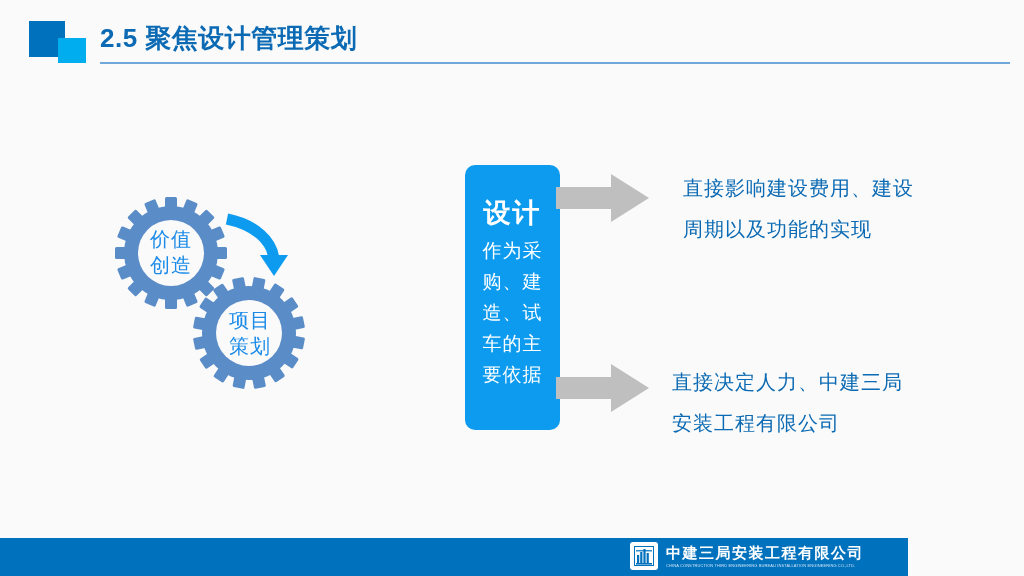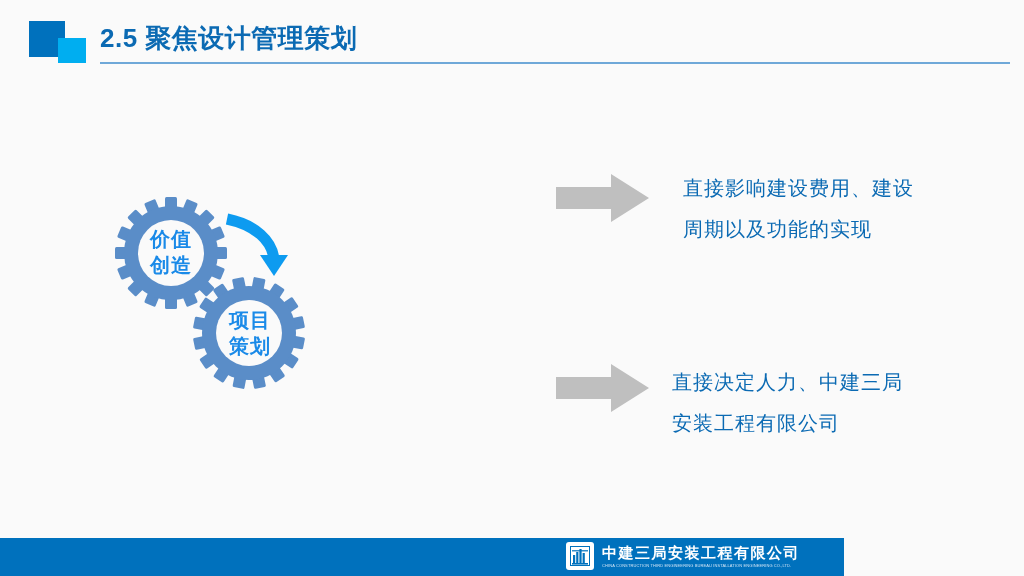--- a/index.html
+++ b/index.html
@@ -38,21 +38,21 @@
     width: 910px; height: 2px;
     background: #6fa8d8;
   }
 
   
   .gears { position: absolute; left: 104px; top: 183px; width: 230px; height: 222px; }
   .gear-svg { display: block; }
   .gear-label {
     position: absolute;
     color: #1a8ae8;
-    font-weight: bold;
+    font-weight: normal;
     font-size: 20px;
     line-height: 26px;
     text-align: center;
     letter-spacing: 1px;
     white-space: pre-line;
     text-shadow: 0 0 1px rgba(255,255,255,.6);
   }
   .gear-label.g1 { left: 33px; top: 43px; width: 68px; }
   .gear-label.g2 { left: 112px; top: 124px; width: 68px; }
 
@@ -93,21 +93,21 @@
     line-height: 41px;
     letter-spacing: 1px;
     width: 240px;
   }
   .rtext-1 { left: 672px; top: 168px; margin-left: 11px; }
   .rtext-2 { left: 672px; top: 362px; }
 
   
   .footer {
     position: absolute; left: 0; bottom: 0;
-    width: 844px; height: 38px;
+    width: 908px; height: 38px;
     background: #0071bd;
   }
   .footer-inner {
     position: absolute; right: 44px; top: 4px;
     display: flex; align-items: center; gap: 8px;
   }
   .footer-logo {
     width: 28px; height: 28px;
     background: #ffffff;
     border-radius: 3px;
@@ -277,20 +277,24 @@
         <path d="M156,72 L184,72 L170,93 Z" fill="#0d9bf0"></path>
       </g>
     </svg>
 
     <div class="gear-label g1">价值
 创造</div>
     <div class="gear-label g2">项目
 策划</div>
   </div>
 
+  <div class="centerbox">
+    <div class="cb-head">设计</div>
+    <div class="cb-body">作为采购、建造、试车的主要依据</div>
+  </div>
 
   <div class="arrow arrow-1">
     <svg width="95" height="52" viewBox="0 0 95 52" xmlns="http://www.w3.org/2000/svg">
       <path d="M0,15 L55,15 L55,2 L93,26 L55,50 L55,37 L0,37 Z" fill="#bfbfbf"></path>
     </svg>
   </div>
   <div class="arrow arrow-2">
     <svg width="95" height="52" viewBox="0 0 95 52" xmlns="http://www.w3.org/2000/svg">
       <path d="M0,15 L55,15 L55,2 L93,26 L55,50 L55,37 L0,37 Z" fill="#bfbfbf"></path>
     </svg>

